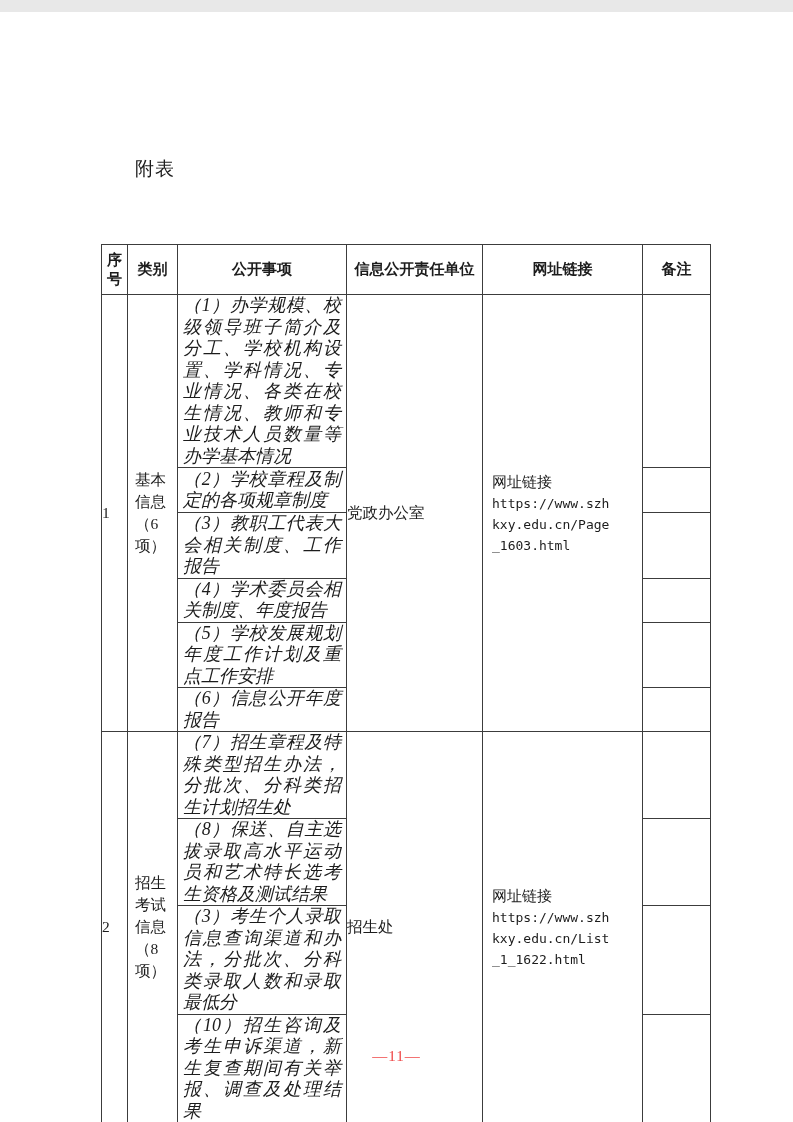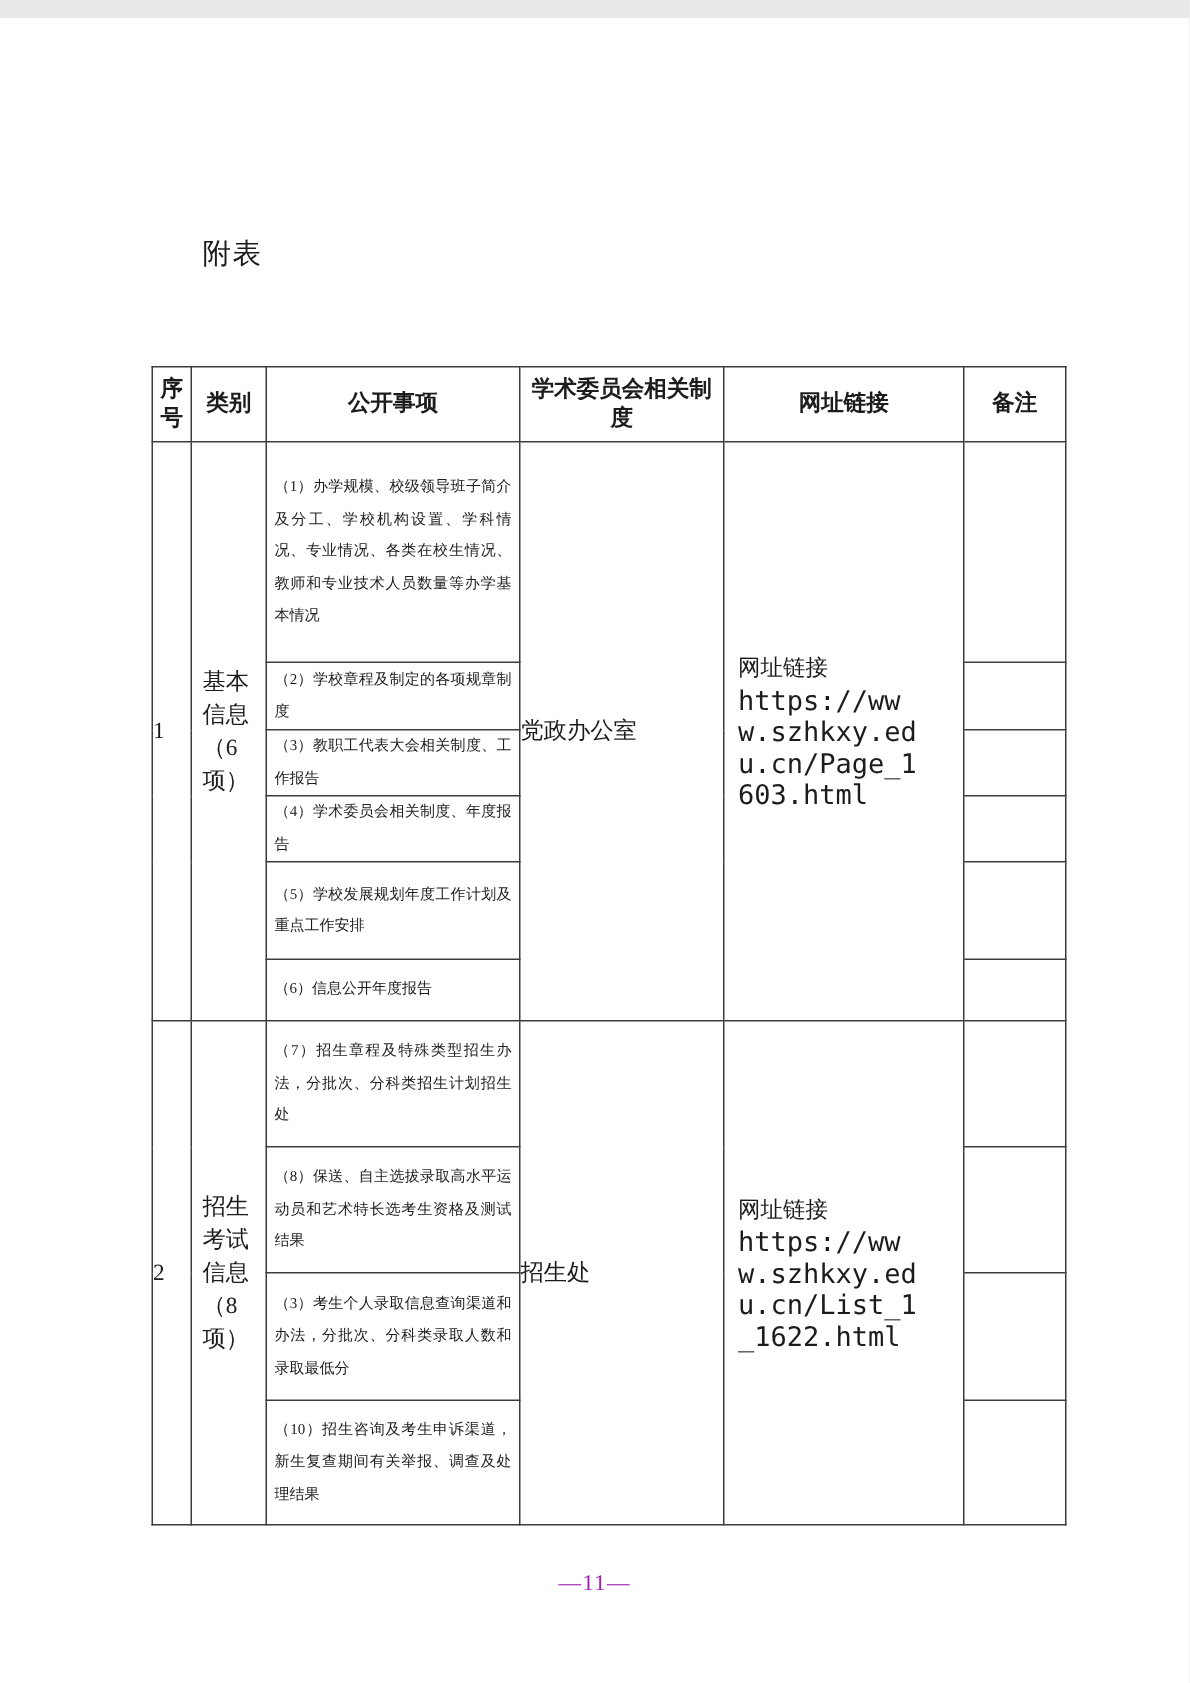--- a/index.html
+++ b/index.html
@@ -54,38 +54,39 @@
   }
   tr.hrow { height: 50px; }
   td.seq-cell, td.category-cell, td.unit-cell {
     text-align: left;
     vertical-align: middle;
     font-size: 15.5px;
     line-height: 22px;
   }
   td.category-cell { padding: 0 7px; }
   td.item-cell {
-    font-size: 10px;
+    font-size: 18px;
     line-height: 21.5px;
     text-align: justify;
     text-justify: inter-character;
     vertical-align: middle;
     padding: 0 5px;
+    font-style: italic;
   }
   td.link-cell {
     vertical-align: middle;
     padding-left: 9px;
   }
   .link-label {
     font-size: 15px;
     line-height: 22px;
   }
   .url-text {
     font-family: "DejaVu Sans Mono", monospace;
-    font-size: 18px;
+    font-size: 13px;
     line-height: 21px;
     width: 124px;
     word-break: break-all;
   }
   td.remark-cell { background: #ffffff; }
   
   tr.rh147 { height: 147px; }
   tr.rh45  { height: 45px; }
   tr.rh43  { height: 43px; }
   tr.rh65  { height: 65px; }
@@ -94,21 +95,21 @@
   tr.rh85  { height: 85px; }
   tr.rh83  { height: 83px; }
   .page-number {
     position: absolute;
     left: 0;
     top: 1036px;
     width: 100%;
     text-align: center;
     font-size: 15px;
     letter-spacing: 1px;
-    color: #a21caf;
+    color: #ef4444;
   }
 </style>
 </head>
 <body>
 
 <div class="page">
 
   <div class="attachment-label">附表</div>
 
 
@@ -119,21 +120,21 @@
       <col style="width:169px">
       <col style="width:136px">
       <col style="width:160px">
       <col style="width:68px">
     </colgroup>
     <thead>
       <tr class="hrow">
         <th>序号</th>
         <th>类别</th>
         <th>公开事项</th>
-        <th>学术委员会相关制度</th>
+        <th>信息公开责任单位</th>
         <th>网址链接</th>
         <th>备注</th>
       </tr>
     </thead>
     <tbody>
 
       <tr class="rh147">
         <td class="seq-cell" rowspan="6">1</td>
         <td class="category-cell" rowspan="6">基本信息（6项）</td>
         <td class="item-cell">（1）办学规模、校级领导班子简介及分工、学校机构设置、学科情况、专业情况、各类在校生情况、教师和专业技术人员数量等办学基本情况</td>

